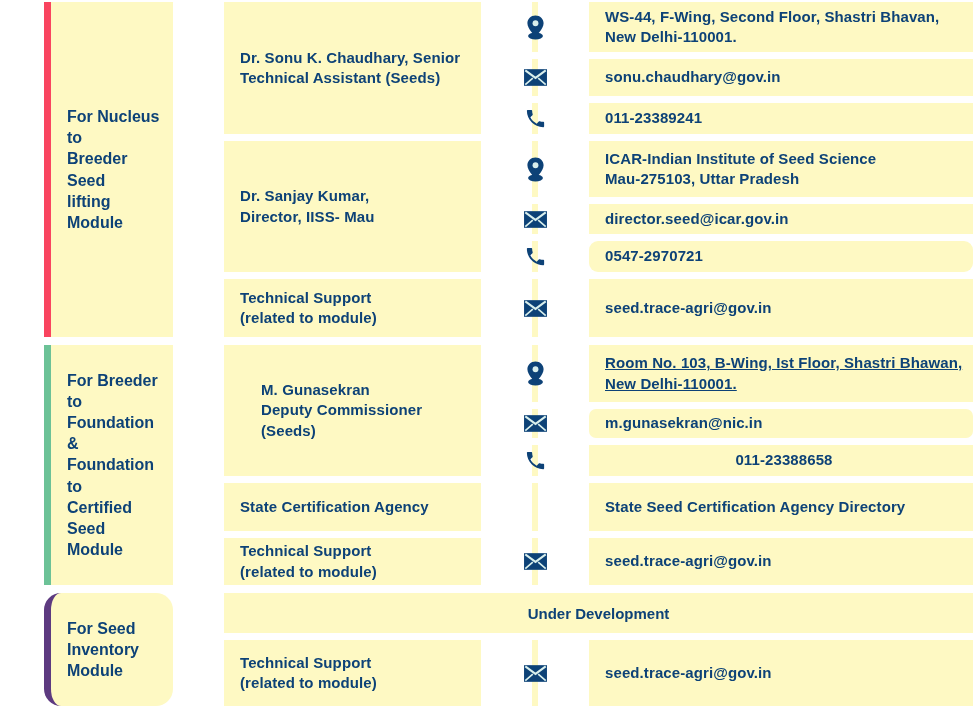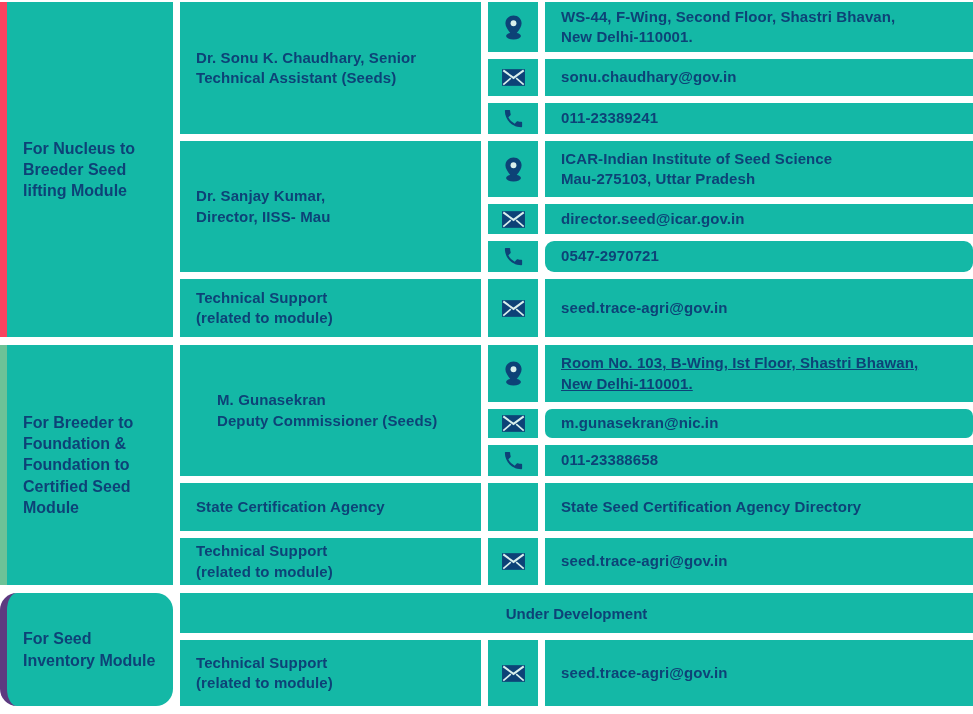--- a/index.html
+++ b/index.html
@@ -10,23 +10,24 @@
     color: #0d4277;
   }
   .page { width: 973px; padding-top: 2px; }
   .section {
     display: grid;
     grid-template-columns: 173px 301px 50px 1fr;
     gap: 7px;
     margin-bottom: 8px;
   }
   .cell {
-    background: #14b8a6;
+    background: #fef9c3;
     display: flex;
     align-items: center;
+    margin-left: 44px;
   }
   .title-cell {
     grid-column: 1;
     border-left: 7px solid #999;
     padding: 10px 8px 10px 16px;
     font-size: 16px;
     font-weight: 700;
     line-height: 1.32;
     white-space: pre-line;
   }
@@ -200,21 +201,21 @@
       <span class="link-text">m.gunasekran@nic.in</span>
     </div>
 
     <div class="cell icon-cell" style="grid-column:3; grid-row:3;">
       <span class="icon">
           <svg width="23" height="23" viewBox="0 0 24 24">
             <use href="#ic-phone"></use>
           </svg>
         </span>
     </div>
-    <div class="cell detail-cell" style="grid-column:4; grid-row:3;">
+    <div class="cell detail-cell" style="grid-column:4; grid-row:3;justify-content:center;">
       <span>011-23388658</span>
     </div>
 
     <div class="cell label-cell" style="grid-column:2; grid-row:4;">State Certification Agency</div>
     <div class="cell icon-cell" style="grid-column:3; grid-row:4;"></div>
     <div class="cell detail-cell" style="grid-column:4; grid-row:4;">
       <span class="link-text">State Seed Certification Agency Directory</span>
     </div>
 
     <div class="cell label-cell" style="grid-column:2; grid-row:5;">Technical Support

